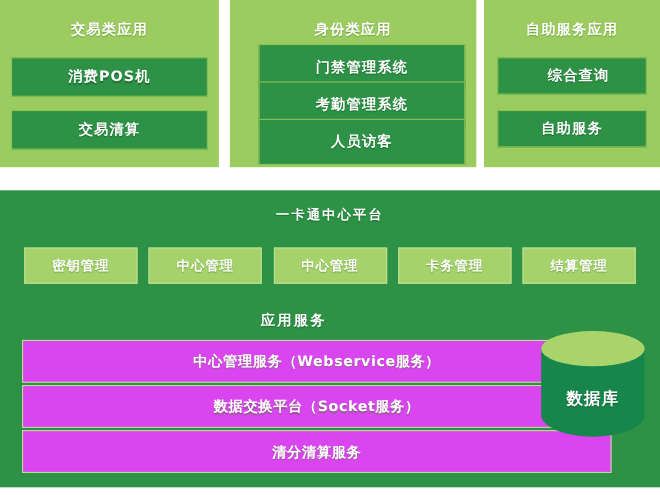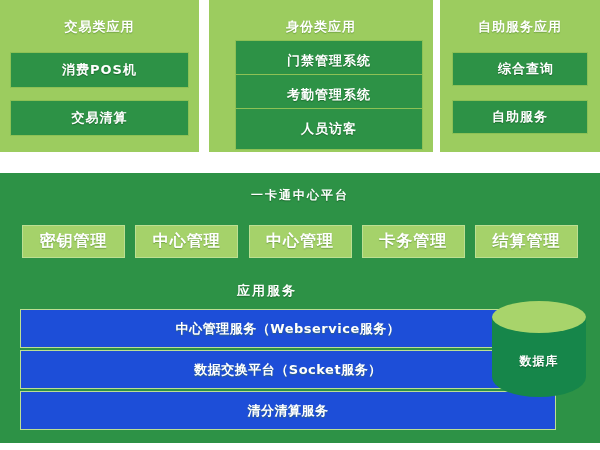--- a/index.html
+++ b/index.html
@@ -111,21 +111,21 @@
     display: flex;
     justify-content: space-between;
   }
   .module-box {
     width: 103px;
     height: 33px;
     background: #a5d26a;
     border: 1px solid #bcdf92;
     box-sizing: border-box;
     color: #ffffff;
-    font-size: 16px;
+    font-size: 12px;
     font-weight: bold;
     letter-spacing: 1px;
     display: flex;
     align-items: center;
     justify-content: center;
     text-shadow: 0 1px 1px rgba(70,120,35,0.5);
   }
 
   
   #services-title {
@@ -140,21 +140,21 @@
     letter-spacing: 2px;
     text-shadow: 0 1px 1px rgba(10,70,20,0.5);
     padding-left: 32px;
   }
 
   .service-row {
     position: absolute;
     left: 20px;
     width: 536px;
     height: 39px;
-    background: #1d4ed8;
+    background: #d946ef;
     border: 1px solid #bcdf92;
     box-sizing: border-box;
     color: #ffffff;
     font-size: 13px;
     font-weight: bold;
     letter-spacing: 0.5px;
     display: flex;
     align-items: center;
     justify-content: center;
     text-shadow: 0 1px 1px rgba(70,120,35,0.5);
@@ -189,21 +189,21 @@
     background: #a8d46b;
     border-radius: 50%;
   }
   #db-label {
     position: absolute;
     left: 0;
     top: 52px;
     width: 94px;
     text-align: center;
     color: #ffffff;
-    font-size: 12px;
+    font-size: 15px;
     font-weight: bold;
     letter-spacing: 1px;
     text-shadow: 0 1px 1px rgba(5,60,25,0.55);
   }
 </style>
 </head>
 <body>
 
 <div id="diagram">
 

